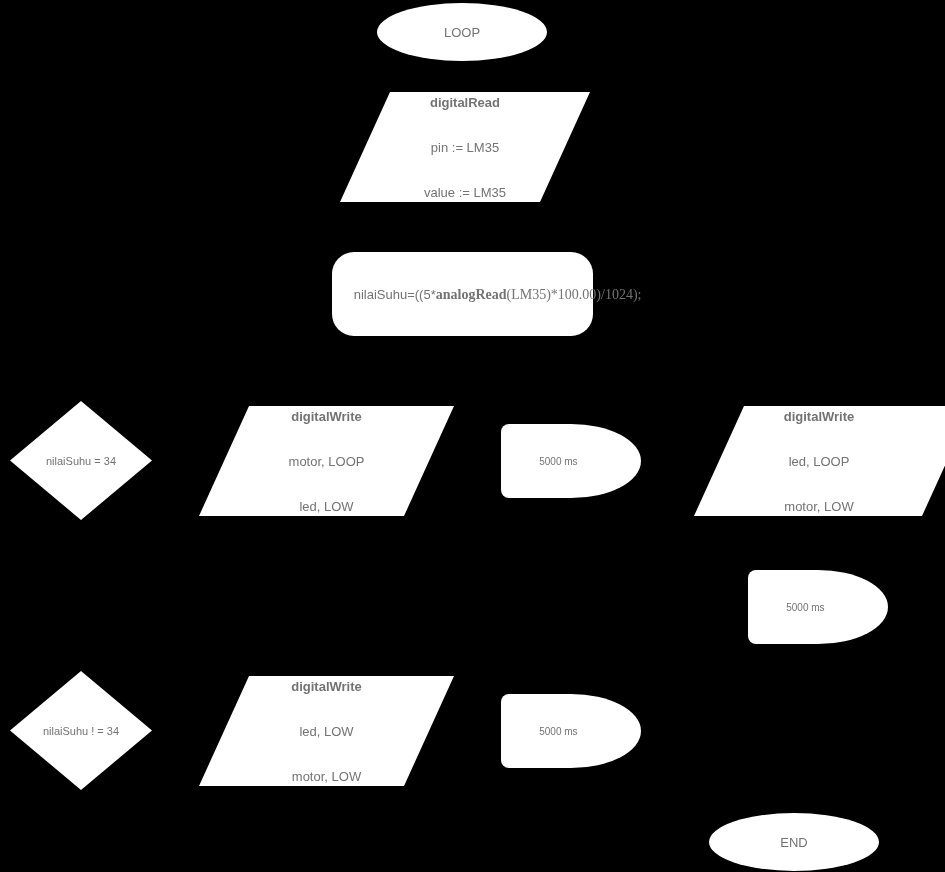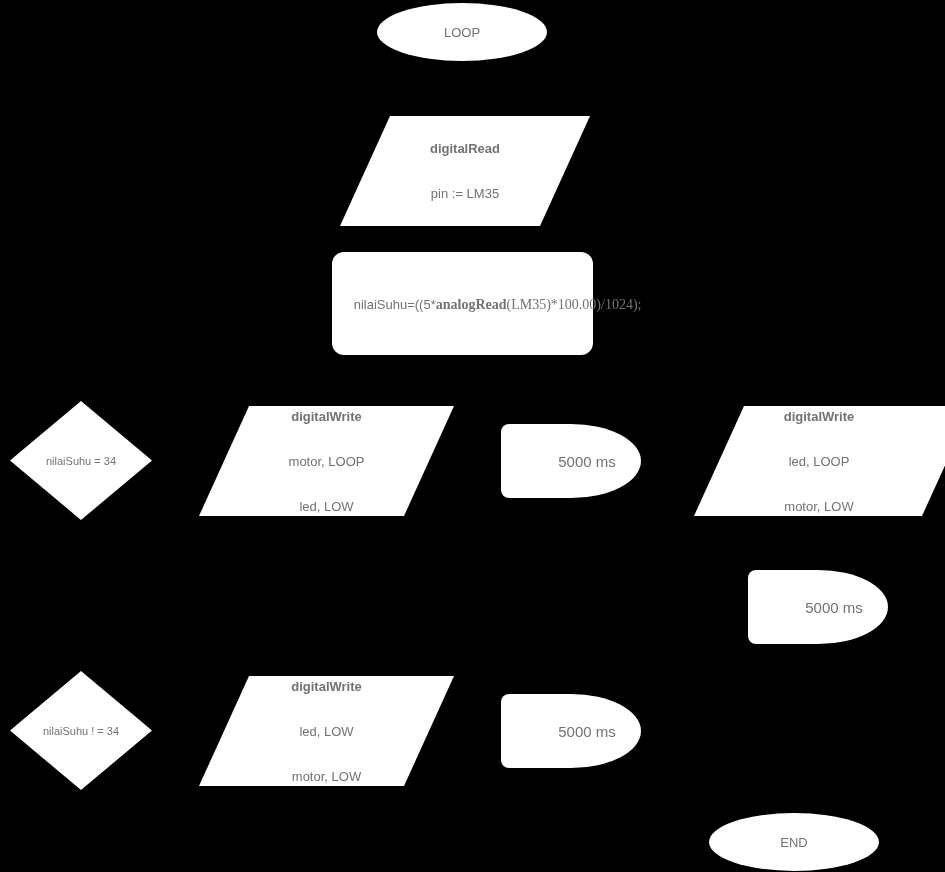--- a/index.html
+++ b/index.html
@@ -93,45 +93,45 @@
     font-size: 11px;
   }
   
   .delay {
     background: #ffffff;
     border-radius: 8px 50% 50% 8px / 8px 50% 50% 8px;
   }
   .delay .label {
     top: 50%;
     transform: translateY(-50%);
-    font-size: 15px;
+    font-size: 10px;
     right: 18%;
     left: 0;
-    text-align: right;
   }
   .bold-line { font-weight: bold; }
 </style>
 </head>
 <body>
 
 <div id="canvas">
 
   <div class="node terminator" style="left:377px; top:3px; width:170px; height:58px;">
     <div class="label">LOOP</div>
   </div>
 
-  <div class="node parallelogram" style="left:340px; top:116px; width:250px; height:110px; --skew:50px;">
+  <div class="node parallelogram" style="left:340px; top:92px; width:250px; height:110px; --skew:50px;">
     <div class="shape"></div>
     <div class="label">
       <div class="bold-line">digitalRead</div>
       <div>pin := LM35</div>
+      <div>value := LM35</div>
     </div>
   </div>
 
-  <div class="node process" style="left:332px; top:252px; width:261px; height:103px;">
+  <div class="node process" style="left:332px; top:252px; width:261px; height:84px;border-radius:22px;">
     <div class="label">
       <span class="sans">nilaiSuhu=((5*</span><span class="serif"><b>analogRead</b><span>(LM35)*100.00)/1024);</span></span>
     </div>
   </div>
 
   <div class="node decision" style="left:10px; top:401px; width:142px; height:119px;">
     <div class="shape"></div>
     <div class="label">nilaiSuhu = 34</div>
   </div>
 

